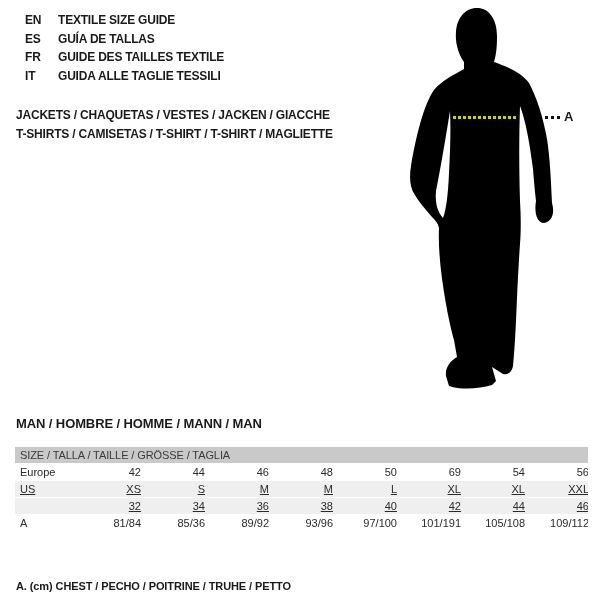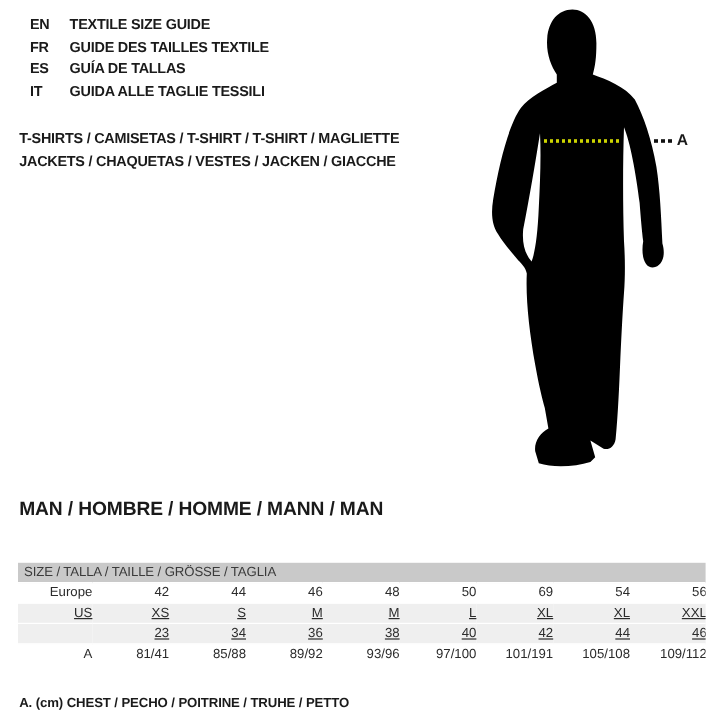--- a/index.html
+++ b/index.html
@@ -20,64 +20,64 @@
   .dash-yellow{
     left:45px;top:110px;width:64px;
     background:repeating-linear-gradient(90deg,var(--dash_yellow,#cdd500) 0 3px,transparent 3px 5px);
   }
   .dash-black{
     left:137px;top:110px;width:15px;
     background:repeating-linear-gradient(90deg,#111 0 3px,transparent 3px 6px);
   }
   .measure-a{position:absolute;left:156px;top:103px;font-size:13px;font-weight:600;}
   
-  .section-title{position:absolute;left:16px;top:416px;font-size:16px;font-weight:700;letter-spacing:-0.1px;}
+  .section-title{position:absolute;left:16px;top:416px;font-size:13px;font-weight:700;letter-spacing:-0.1px;}
   
   table.size-table{
     position:absolute;left:15px;top:447px;width:574px;
-    border-collapse:collapse;table-layout:fixed;font-size:11px;margin-top:22px;
+    border-collapse:collapse;table-layout:fixed;font-size:11px;
   }
   table.size-table col.lblcol{width:62px;}
   table.size-table th{
     background:var(--header_bg,#c9c9c9);color:#3a3a3a;font-weight:400;
     text-align:left;padding:2px 0 2px 5px;font-size:11px;height:11px;letter-spacing:-0.1px;
   }
   table.size-table td{
     height:14px;padding:1px 0;text-align:right;color:#2b2b2b;
     border-top:1px solid #ffffff;
   }
-  table.size-table td.lbl{text-align:right;padding-left:5px;color:#2b2b2b;}
+  table.size-table td.lbl{text-align:left;padding-left:5px;color:#2b2b2b;}
   tr.shaded td{background:var(--row_shaded,#efefef);text-decoration:underline;}
   tr.plain td{background:#ffffff;}
   
   .footnote{position:absolute;left:16px;top:580px;font-size:11px;font-weight:700;letter-spacing:-0.1px;white-space:nowrap;text-align:right;}
 </style>
 </head>
 <body>
 
 <div id="canvas">
 
   <div class="lang-list">
     <div class="lang-row">
       <span class="code">EN</span><span class="lbl">TEXTILE SIZE GUIDE</span>
     </div>
     <div class="lang-row">
-      <span class="code">FR</span><span class="lbl">GUIDE DES TAILLES TEXTILE</span>
+      <span class="code">ES</span><span class="lbl">GUÍA DE TALLAS</span>
     </div>
     <div class="lang-row">
-      <span class="code">ES</span><span class="lbl">GUÍA DE TALLAS</span>
+      <span class="code">FR</span><span class="lbl">GUIDE DES TAILLES TEXTILE</span>
     </div>
     <div class="lang-row">
       <span class="code">IT</span><span class="lbl">GUIDA ALLE TAGLIE TESSILI</span>
     </div>
   </div>
 
   <div class="garments">
+    <div>JACKETS / CHAQUETAS / VESTES / JACKEN / GIACCHE</div>
     <div>T-SHIRTS / CAMISETAS / T-SHIRT / T-SHIRT / MAGLIETTE</div>
-    <div>JACKETS / CHAQUETAS / VESTES / JACKEN / GIACCHE</div>
   </div>
 
   <div class="figure">
     <svg width="160" height="386" viewBox="0 0 160 386" aria-hidden="true">
       <path fill="#000000" fill-rule="evenodd" d="
         M69,2
         C57,2 49,12 48,26
         C47,38 51,49 56,56
         L56,63
         C47,68 33,75 26,84
@@ -158,33 +158,33 @@
         <td>S</td>
         <td>M</td>
         <td>M</td>
         <td>L</td>
         <td>XL</td>
         <td>XL</td>
         <td>XXL</td>
       </tr>
       <tr class="shaded">
         <td class="lbl"></td>
-        <td>23</td>
+        <td>32</td>
         <td>34</td>
         <td>36</td>
         <td>38</td>
         <td>40</td>
         <td>42</td>
         <td>44</td>
         <td>46</td>
       </tr>
       <tr class="plain">
         <td class="lbl">A</td>
-        <td>81/41</td>
-        <td>85/88</td>
+        <td>81/84</td>
+        <td>85/36</td>
         <td>89/92</td>
         <td>93/96</td>
         <td>97/100</td>
         <td>101/191</td>
         <td>105/108</td>
         <td>109/112</td>
       </tr>
     </tbody>
   </table>
 

